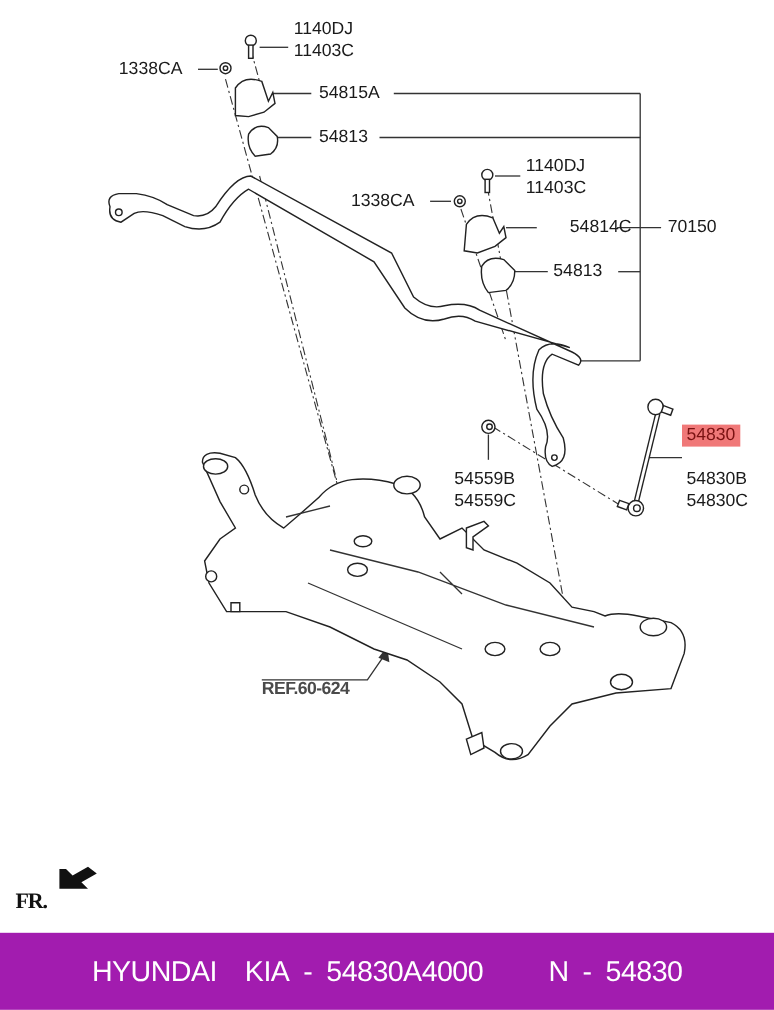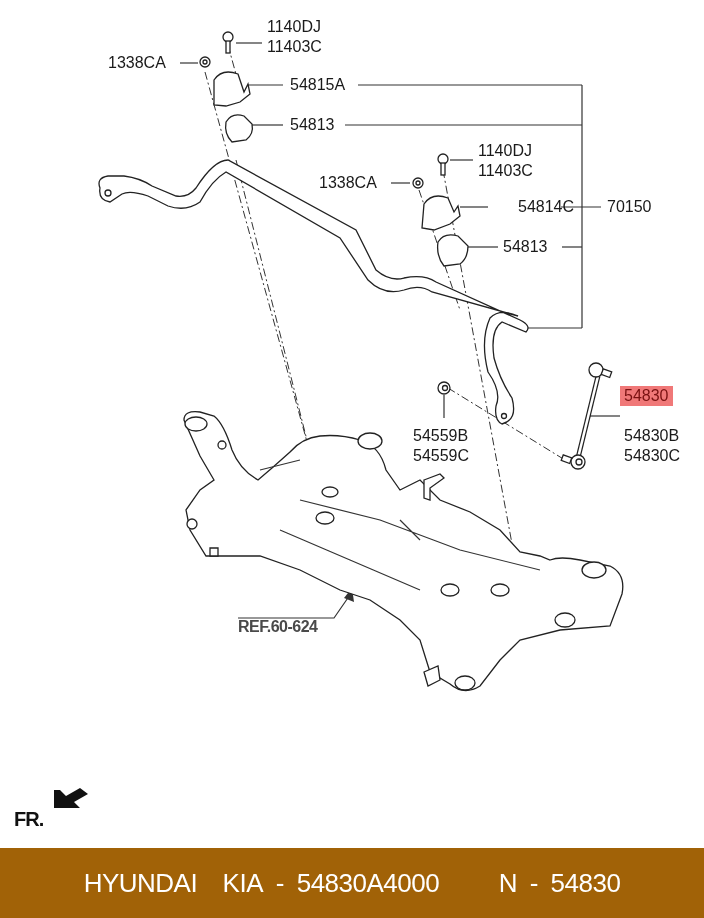--- a/index.html
+++ b/index.html
@@ -1,22 +1,22 @@
 <!DOCTYPE html>
 <html><head>
 <meta charset="utf-8">
 <style>
   html,body{margin:0;padding:0;background:#fff;}
   body{width:704px;height:918px;position:relative;overflow:hidden;font-family:"Liberation Sans",sans-serif;}
   #diagram{position:absolute;left:0;top:0;width:704px;height:848px;}
   .lbl{position:absolute;font-family:Liberation Sans, sans-serif;font-size:16px;color:#1a1a1a;line-height:20px;white-space:nowrap;}
   .hl{background:#f07878;color:#7a1212;padding:0 4px;}
   .ref{position:absolute;font-family:"Liberation Sans",sans-serif;font-weight:bold;font-size:16px;color:#4a4a4a;letter-spacing:-0.5px;}
-  .fr{position:absolute;left:14px;top:808px;font-family:Liberation Sans, sans-serif;font-weight:bold;font-size:20px;color:#111;letter-spacing:-1px;}
-  #footer{position:absolute;left:0;top:848px;width:704px;height:70px;background:#a16207;color:#fff;font-family:"Liberation Sans",sans-serif;font-size:26px;line-height:70px;text-align:center;letter-spacing:-0.5px;}
+  .fr{position:absolute;left:14px;top:808px;font-family:Liberation Serif, serif;font-weight:bold;font-size:20px;color:#111;letter-spacing:-1px;}
+  #footer{position:absolute;left:0;top:848px;width:704px;height:70px;background:#a21caf;color:#fff;font-family:"Liberation Sans",sans-serif;font-size:26px;line-height:70px;text-align:center;letter-spacing:-0.5px;}
   #footer span{display:inline-block;}
   #footer .gap{width:46px;}
   #footer .gap2{width:12px;}
   svg .part{fill:#fff;stroke:#222;stroke-width:1.3;}
   svg .lead{fill:none;stroke:#333;stroke-width:1.2;}
   svg .dash{fill:none;stroke:#333;stroke-width:1;stroke-dasharray:8 3 2 3;}
 </style>
 </head>
 <body>
 

